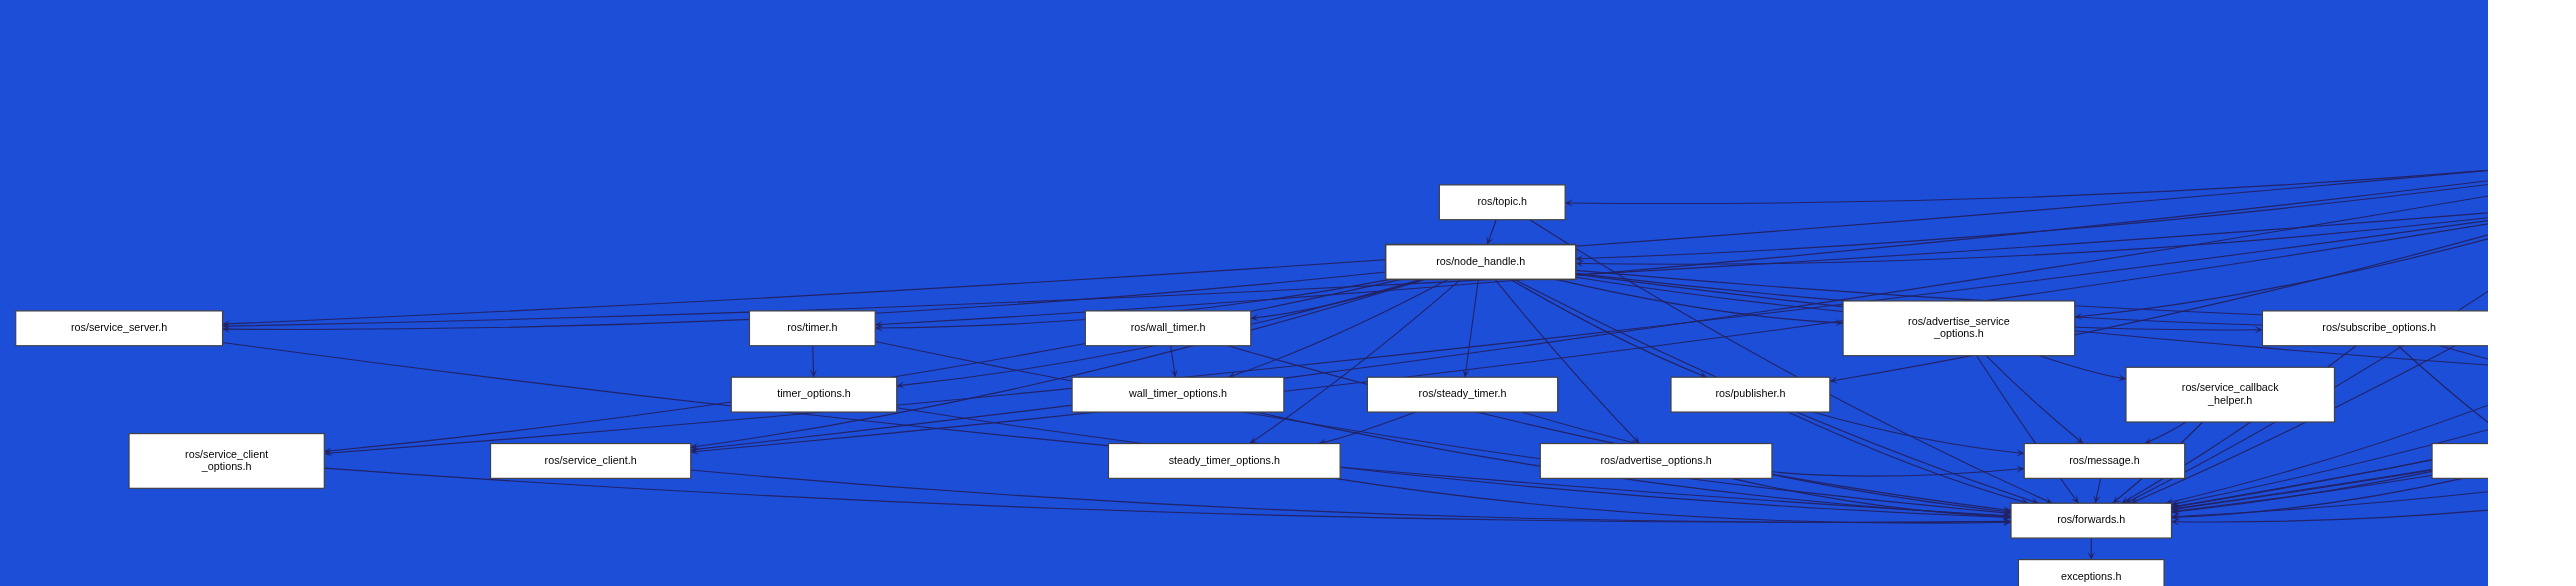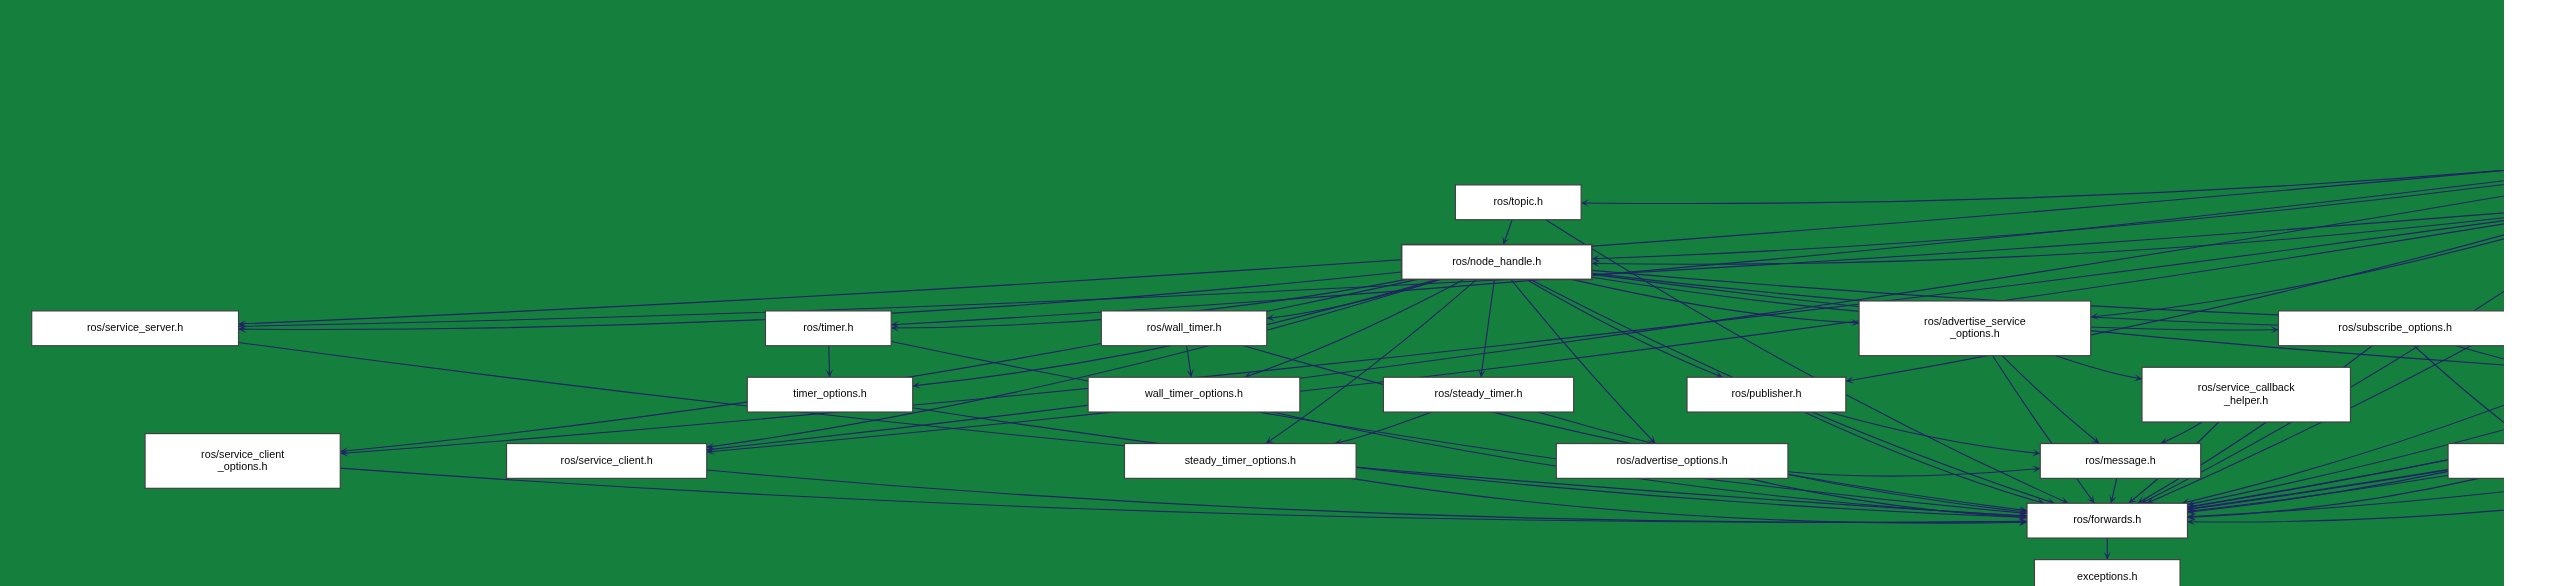--- a/index.html
+++ b/index.html
@@ -1,17 +1,17 @@
 <!DOCTYPE html>
 <html style="font-size:11.8px"><head>
 <meta charset="utf-8">
 <style>
   html,body{margin:0;padding:0;background:#ffffff;}
   body{font-family:"Liberation Sans",sans-serif;}
-  #graph-root{position:relative;width:2488px;height:587px;background:#15803d;overflow:hidden;padding-left:16px;}
+  #graph-root{position:relative;width:2488px;height:587px;background:#1d4ed8;overflow:hidden;}
   svg{display:block;}
   .node-box{fill:#ffffff;stroke:#404040;stroke-width:1.6;}
   .node-box.root{fill:#bfbfbf;stroke:#404040;stroke-width:2.2;}
   .node-box.strong{stroke:#404040;stroke-width:2.2;}
   .node-box.faint{stroke:#a0a0a0;stroke-width:1.4;}
   .node-label{fill:#000000;font-family:"Liberation Sans",sans-serif;text-anchor:middle;dominant-baseline:middle;}
   .edge{fill:none;stroke:#222266;stroke-width:1.5;}
   .arrow{fill:#222266;stroke:none;}
 </style>
 </head>

